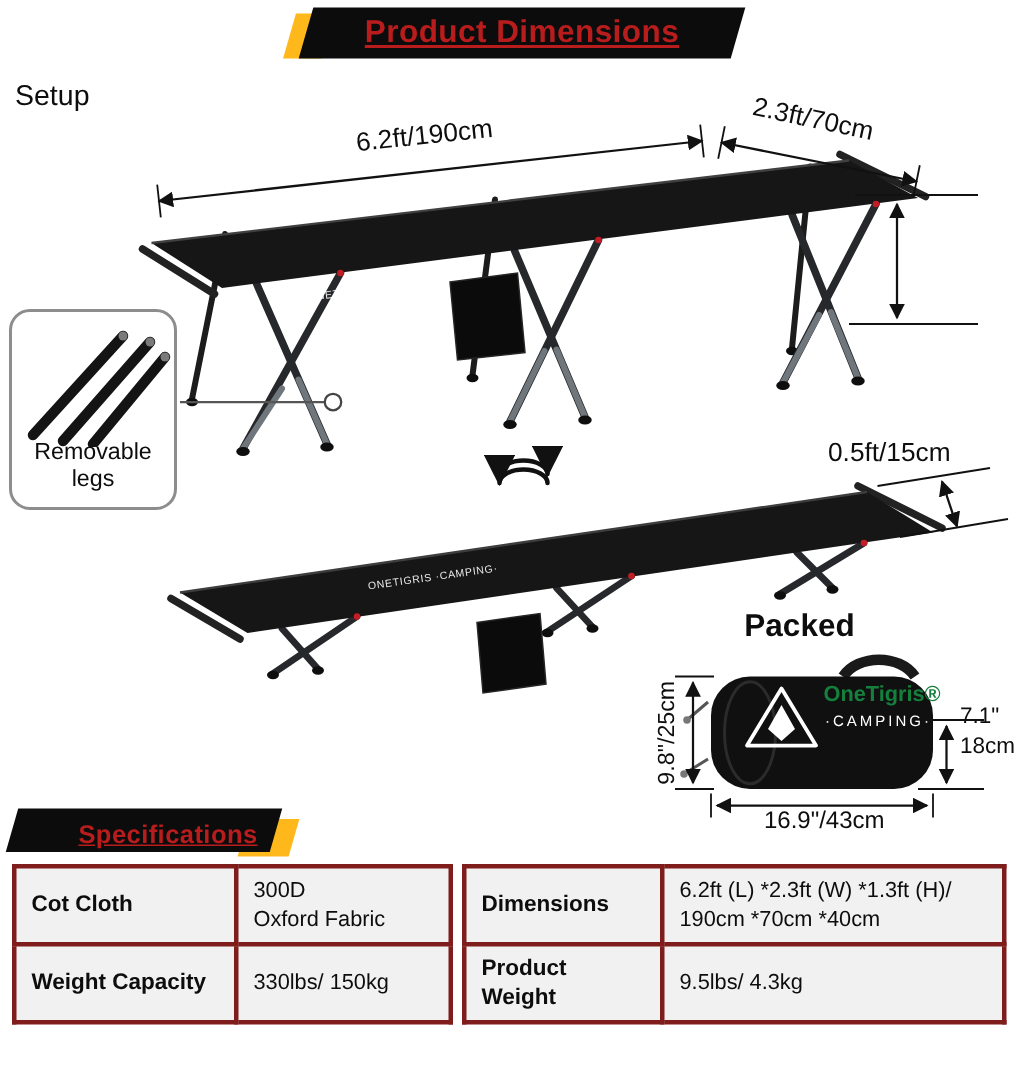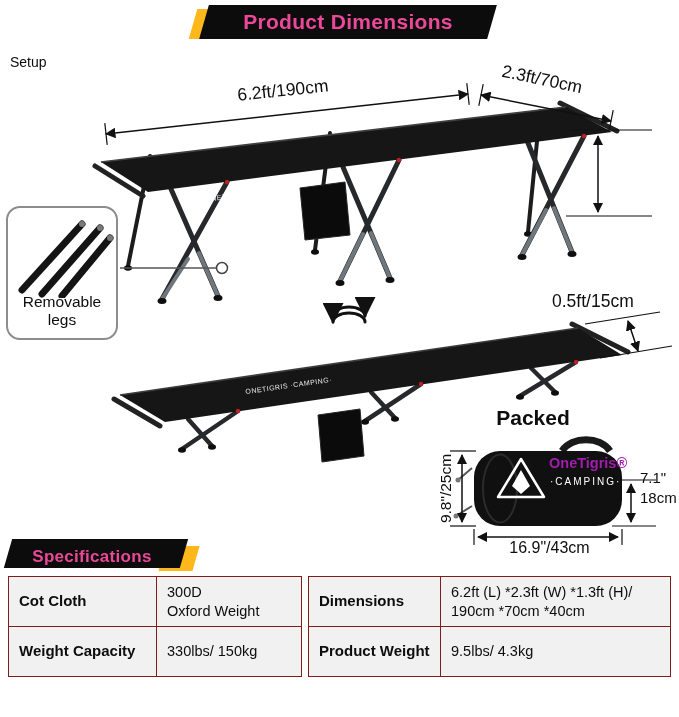--- a/index.html
+++ b/index.html
@@ -1,34 +1,34 @@
 <!DOCTYPE html>
 <html><head>
 <meta charset="utf-8">
 <style>
   html,body{margin:0;padding:0;background:#fff;}
   body{font-family:"Liberation Sans","DejaVu Sans",sans-serif;color:#0d0d0d;}
   #page{position:relative;width:679px;height:717px;background:#fff;overflow:hidden;}
   .abs{position:absolute;}
   .banner-black{position:absolute;background:#0c0c0c;transform:skewX(-16deg);}
   .banner-accent{position:absolute;background:#ffb81c;transform:skewX(-16deg);}
-  .banner-text{position:absolute;display:flex;align-items:center;justify-content:center;color:#ec4899;font-weight:bold;letter-spacing:.3px;}
+  .banner-text{position:absolute;display:flex;align-items:center;justify-content:center;color:#b91c1c;font-weight:bold;letter-spacing:.3px;text-decoration:underline;}
   .dim-label{position:absolute;font-size:17.5px;color:#0e0e0e;line-height:1.35;}
   .pre{white-space:pre-line;}
   .center{text-align:center;}
-  #setup-label{position:absolute;left:10px;top:54px;font-size:14px;font-weight:500;}
+  #setup-label{position:absolute;left:10px;top:54px;font-size:19px;font-weight:500;}
   #packed-title{position:absolute;left:468px;top:406px;width:130px;text-align:center;font-size:21px;font-weight:bold;}
   #legs-box{position:absolute;left:6px;top:206px;width:112px;height:134px;border:2px solid #8d8d8d;border-radius:14px;background:#fff;box-sizing:border-box;}
   #legs-box .tubes{display:block;margin:4px auto 0;}
   #legs-box .cap{position:absolute;left:0;bottom:8px;width:100%;text-align:center;font-size:15.5px;line-height:1.2;}
   .fabric-print{position:absolute;color:rgba(255,255,255,.9);font-size:7px;letter-spacing:.5px;white-space:nowrap;}
-  .bag-brand{position:absolute;color:#a21caf;font-weight:bold;font-size:14.5px;}
+  .bag-brand{position:absolute;color:#15803d;font-weight:bold;font-size:14.5px;}
   .bag-sub{position:absolute;color:#fff;font-size:10px;letter-spacing:2px;}
   .spec-table{position:absolute;border-collapse:collapse;table-layout:fixed;}
-  .spec-table td{border:1px solid #7f1d1d;height:45px;padding:2px 10px;vertical-align:middle;font-size:14.5px;line-height:1.25;}
+  .spec-table td{border:3px solid #7f1d1d;height:45px;padding:2px 10px;vertical-align:middle;font-size:14.5px;line-height:1.25;}
   .spec-table td.lbl{font-weight:bold;font-size:15px;}
   .spec-table tr:nth-child(1) td,.spec-table tr:nth-child(2) td{background:#f1f1f1;}
   .spec-table tr:nth-child(3) td{background:#fff;}
   svg{display:block;}
   .dimline{stroke:#111;stroke-width:1.5;fill:none;}
   .tick{stroke:#111;stroke-width:1.2;}
   .legf{stroke:#26282b;stroke-width:5;stroke-linecap:round;}
   .legb{stroke:#1c1c1c;stroke-width:4;stroke-linecap:round;}
   .legsilver{stroke:#6f767c;stroke-width:4;stroke-linecap:round;}
   .legshort{stroke:#26282b;stroke-width:4.5;stroke-linecap:round;}
@@ -203,32 +203,32 @@
   </div>
   <div class="bag-brand" style="left:549px;top:455px;">OneTigris®</div>
   <div class="bag-sub" style="left:550px;top:476px;text-align:right;">·CAMPING·</div>
   <div class="dim-label center" style="left:396px;top:478px;width:100px;font-size:15.5px;transform:rotate(-90deg);">9.8"/25cm</div>
   <div class="dim-label pre" style="left:640px;top:468px;font-size:15px;line-height:1.3;">7.1"
 18cm</div>
   <div class="dim-label center" style="left:492px;top:537px;width:115px;font-size:16px;">16.9"/43cm</div>
 
   <div class="banner-accent" style="left:162px;top:546px;width:34px;height:25px;"></div>
   <div class="banner-black" style="left:8px;top:539px;width:176px;height:29px;"></div>
-  <div class="banner-text" style="left:4px;top:539px;width:176px;height:36px;font-size:17px;">Specifications</div>
+  <div class="banner-text" style="left:24px;top:539px;width:176px;height:36px;font-size:17px;">Specifications</div>
 
   <table class="spec-table" style="left:8px;top:576px;width:294px;">
     <colgroup>
         <col style="width:148px">
         <col>
       </colgroup>
     <tbody>
         <tr>
       <td class="lbl">Cot Cloth</td>
       <td class="pre">300D
-Oxford Weight</td>
+Oxford Fabric</td>
     </tr>
     <tr>
       <td class="lbl">Weight Capacity</td>
       <td class="pre">330lbs/ 150kg</td>
     </tr>
   </tbody>
     </table>
 
   <table class="spec-table" style="left:308px;top:576px;width:363px;">
     <colgroup>

